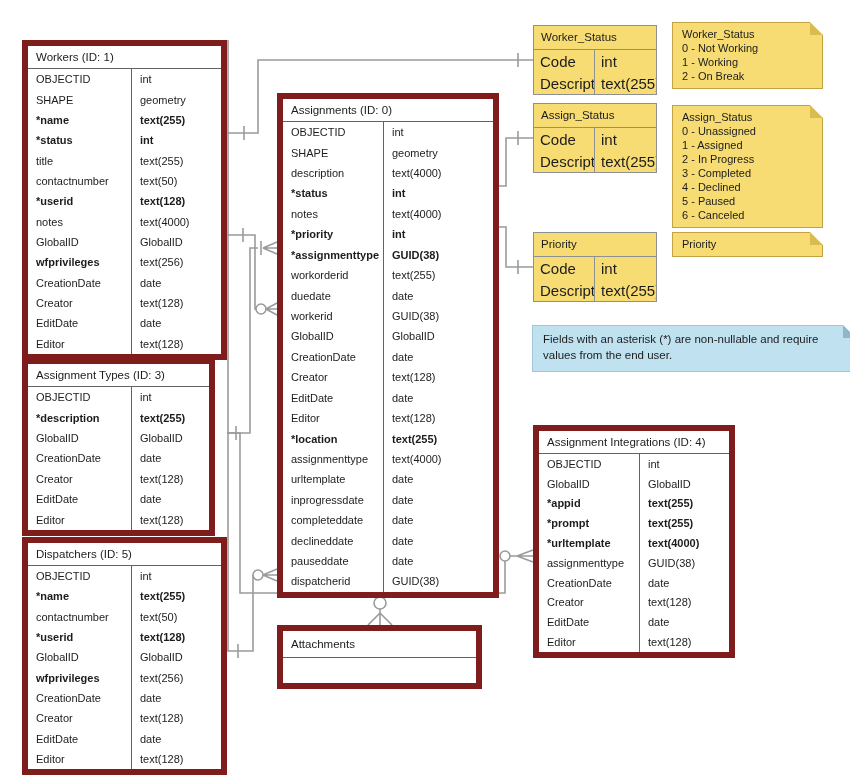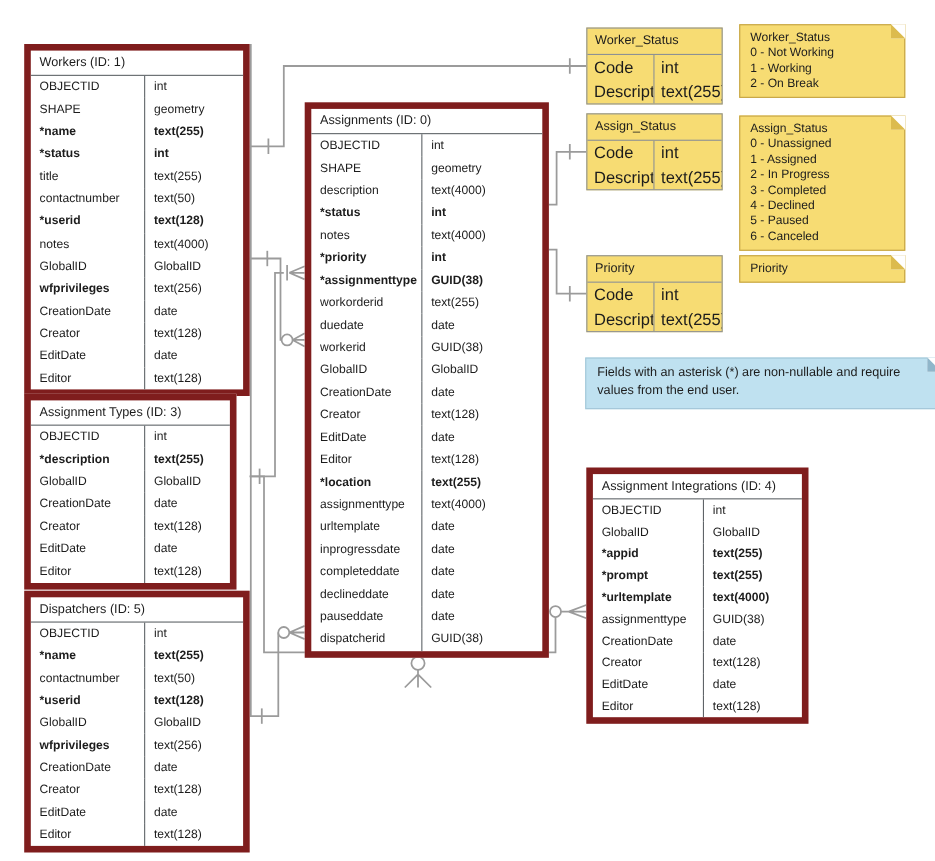--- a/index.html
+++ b/index.html
@@ -330,20 +330,24 @@
           <div class="c n">pauseddate</div>
           <div class="c t">date</div>
         </div>
         <div class="row">
           <div class="c n">dispatcherid</div>
           <div class="c t">GUID(38)</div>
         </div>
       </div>
   </div>
 
+  <div class="tbl" id="t-attachments" style="left:277px;top:625px;width:205px">
+    <div class="title">Attachments</div>
+    <div class="empty-row"></div>
+  </div>
 
   <div class="tbl" id="t-integrations" style="left:533px;top:425px;width:202px;--split:100px;--rh:19.8px">
     <div class="title">Assignment Integrations (ID: 4)</div>
     <div class="rows">
         <div class="row">
           <div class="c n">OBJECTID</div>
           <div class="c t">int</div>
         </div>
         <div class="row">
           <div class="c n">GlobalID</div>

